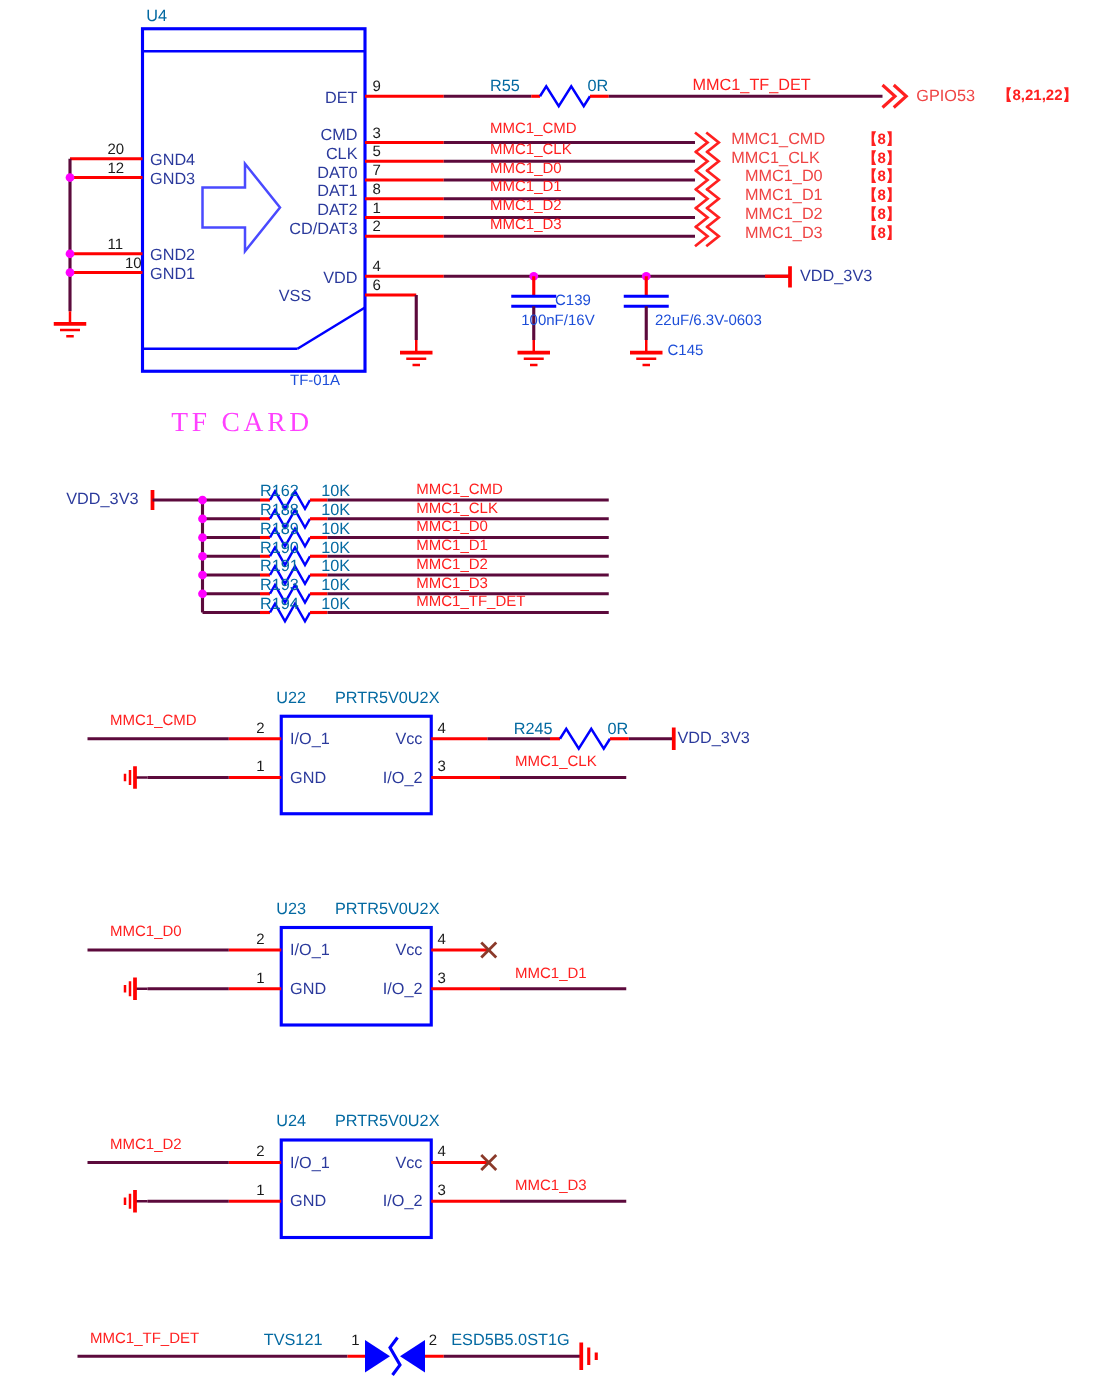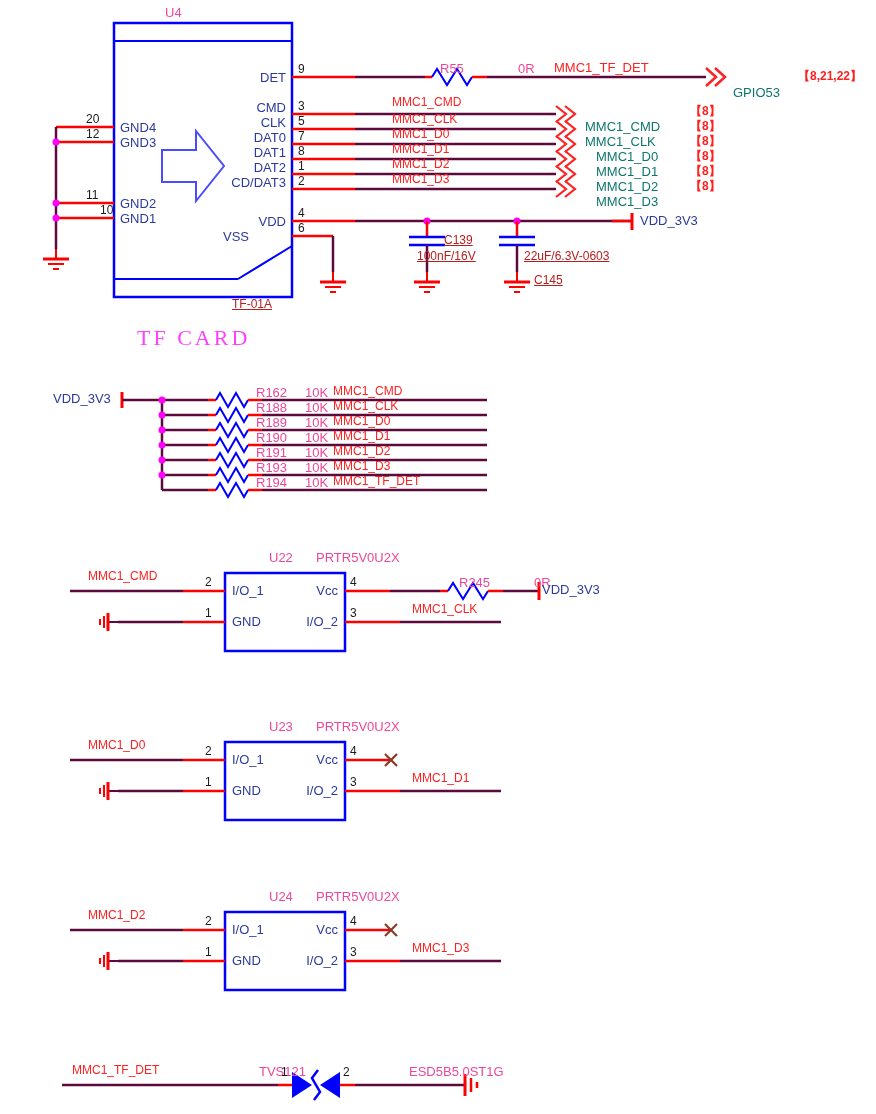--- a/index.html
+++ b/index.html
@@ -4,25 +4,25 @@
 <style>
   html,body{margin:0;padding:0;background:#ffffff;}
   body{width:876px;height:1114px;position:relative;
        font-family:"Liberation Sans","DejaVu Sans",sans-serif;
        -webkit-font-smoothing:none;}
   #sheet{position:absolute;left:0;top:0;width:876px;height:1114px;overflow:hidden;}
   svg{position:absolute;left:0;top:0;}
   .lbl{position:absolute;white-space:nowrap;line-height:1;}
   .pinname{color:#2b3a9c;font-size:13px;}
   .pinnum{color:#1a1a1a;font-size:12px;}
-  .refdes{color:#ec4899;font-size:13px;margin-left:48px;}
-  .val{color:#b91c1c;font-size:12px;text-decoration:underline;}
+  .refdes{color:#0369a1;font-size:13px;}
+  .val{color:#1d4ed8;font-size:12px;}
   .net{color:#ff2020;font-size:13px;}
   .netsm{color:#ff2020;font-size:12px;}
-  .port{color:#0f766e;font-size:13px;margin-top:16px;}
+  .port{color:#ef4444;font-size:13px;}
   .sheetref{color:#ff2020;font-size:12px;font-weight:bold;}
   .title{color:#ff40ff;font-size:22px;font-family:"Liberation Serif","DejaVu Serif",serif;letter-spacing:3px;}
   .r{text-align:right;}
 </style>
 </head>
 <body>
 
 <div id="sheet">
 
 <svg width="876" height="1114">

